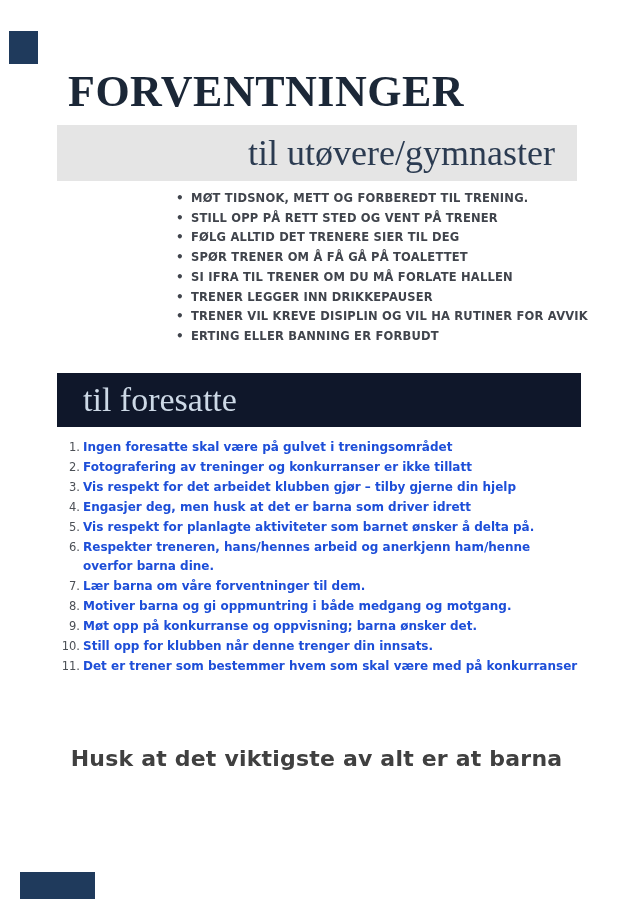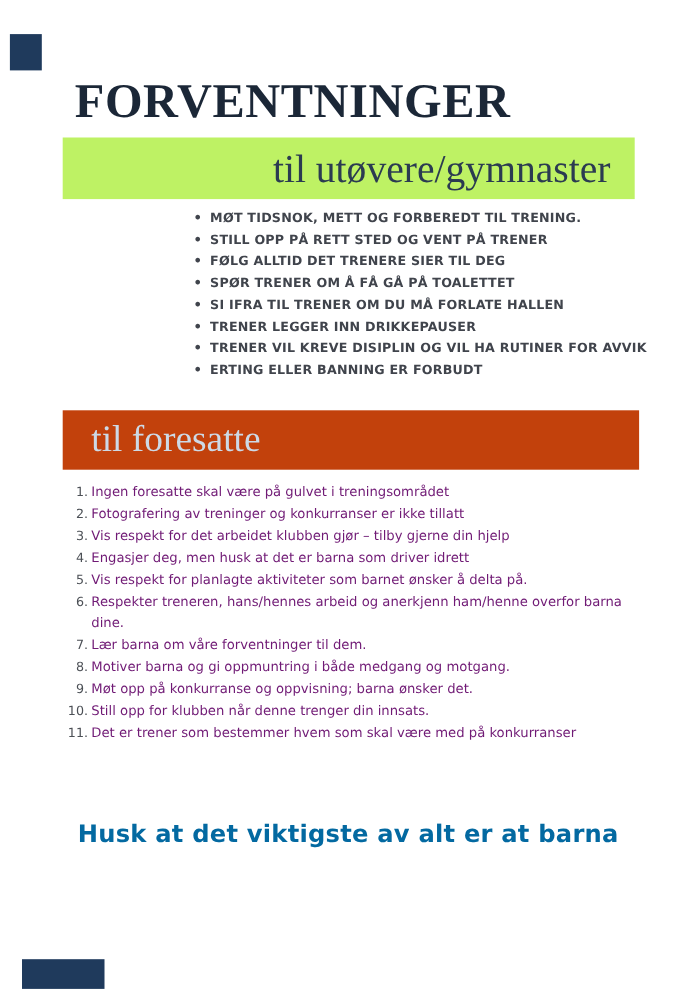--- a/index.html
+++ b/index.html
@@ -32,21 +32,21 @@
     line-height: 48px;
     letter-spacing: 0.5px;
     color: #1b2737;
     white-space: nowrap;
   }
 
   
   .banner-light {
     position: absolute; left: 57px; top: 125px;
     width: 520px; height: 56px;
-    background: #bef264;
+    background: #e5e5e5;
     box-sizing: border-box;
     text-align: right;
     padding-right: 22px;
   }
   .banner-light .banner-text {
     font-family: "Liberation Serif", serif;
     font-size: 36px;
     line-height: 56px;
     color: #2b3b51;
     white-space: nowrap;
@@ -73,21 +73,21 @@
     content: "\2022";
     position: absolute; left: 0; top: 0;
     font-size: 12px;
     color: #40444c;
   }
 
   
   .banner-navy {
     position: absolute; left: 57px; top: 373px;
     width: 524px; height: 54px;
-    background: #c2410c;
+    background: #0f172a;
     box-sizing: border-box;
     padding-left: 26px;
   }
   .banner-navy .banner-text {
     font-family: "Liberation Serif", serif;
     font-size: 34px;
     line-height: 54px;
     color: #cdd9e6;
     white-space: nowrap;
   }
@@ -107,35 +107,35 @@
     text-align: right;
     font-size: 11.5px;
     font-weight: 400;
     line-height: 19.9px;
     color: #4c5056;
   }
   .numbered-row .txt {
     flex: 1;
     padding-left: 3px;
     font-size: 12px;
-    font-weight: normal;
+    font-weight: bold;
     line-height: 19.9px;
-    color: #701a75;
+    color: #1d4ed8;
   }
 
   
   .closing {
     position: absolute; left: 0; top: 739px;
     width: 633px;
     text-align: center;
     font-size: 22px;
     font-weight: bold;
     letter-spacing: 0.2px;
     line-height: 39px;
-    color: #0369a1;
+    color: #404040;
   }
 </style>
 </head>
 <body>
 
 <div class="page">
 
   <div class="accent-top"></div>
   <div class="accent-bottom"></div>
 

